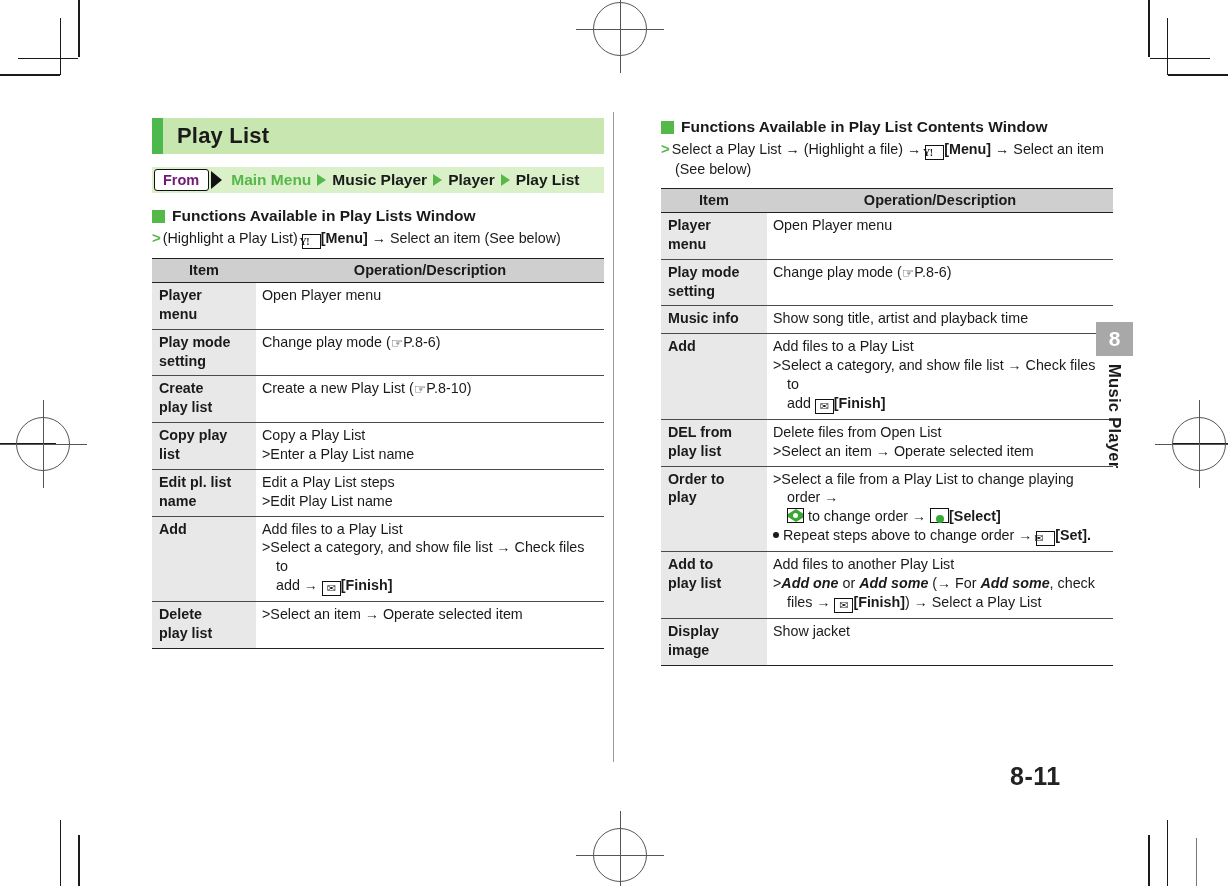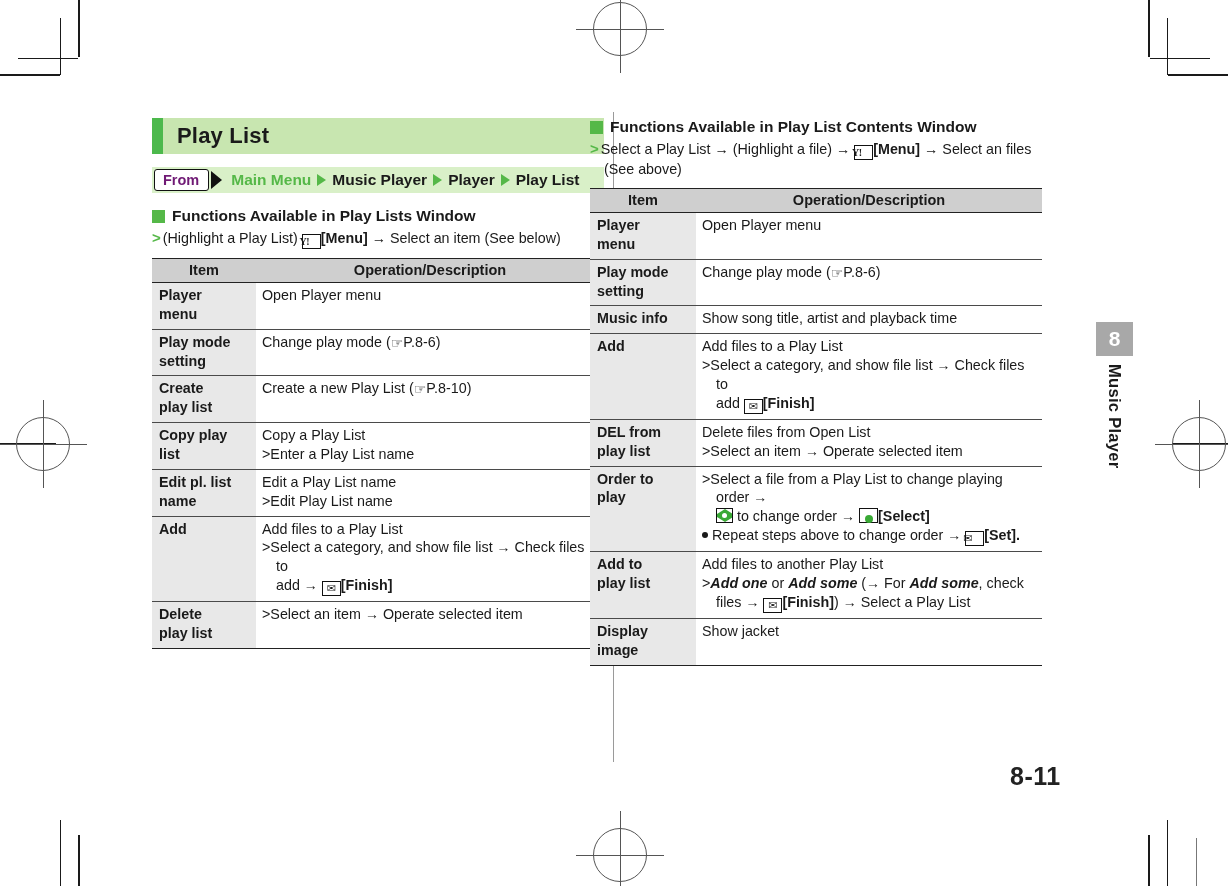--- a/index.html
+++ b/index.html
@@ -35,21 +35,21 @@
 
   
   .page {
     position: absolute;
     left: 0; top: 0;
     width: 1140px; height: 886px;
   }
 
   
   .col-left  { position: absolute; left: 152px; top: 118px; width: 452px; }
-  .col-right { position: absolute; left: 590px; top: 118px; width: 452px; }
+  .col-right { position: absolute; left: 661px; top: 118px; width: 452px; }
 
   .vdivider {
     position: absolute;
     left: 613px; top: 112px;
     width: 1px; height: 650px;
     background: #9a9a9a;
   }
 
   
   .title-bar {
@@ -416,21 +416,21 @@
         <tr>
           <td class="item">Copy play list</td>
           <td>
             <div>Copy a Play List</div>
             <div class="indent-hang"><span class="gt">&gt;</span><span>Enter a Play List name</span></div>
           </td>
         </tr>
         <tr>
           <td class="item">Edit pl. list<br>name</td>
           <td>
-            <div>Edit a Play List name</div>
+            <div>Edit a Play List steps</div>
             <div class="indent-hang"><span class="gt">&gt;</span><span>Edit Play List name</span></div>
           </td>
         </tr>
         <tr>
           <td class="item">Add</td>
           <td>
             <div>Add files to a Play List</div>
             <div class="indent-hang">
               <span class="gt">&gt;</span>Select a category, and show file list <span class="arrow">→</span> Check files to
             </div>
@@ -452,23 +452,23 @@
 
   <div class="col-right">
 
     <div class="subhead" style="margin-top:0;">
       <span class="subhead-sq"></span>
       <span class="subhead-text">Functions Available in Play List Contents Window</span>
     </div>
 
     <div class="steps">
       <div class="indent-hang">
-        <span class="gt">&gt;</span><span>Select a Play List → (Highlight a file) → </span><span class="key key-ymenu">Y!</span><span class="bold">[Menu]</span><span> → Select an files</span>
+        <span class="gt">&gt;</span><span>Select a Play List → (Highlight a file) → </span><span class="key key-ymenu">Y!</span><span class="bold">[Menu]</span><span> → Select an item</span>
       </div>
-      <div class="indent2">(See above)</div>
+      <div class="indent2">(See below)</div>
     </div>
 
     <table class="fn">
       <colgroup>
           <col class="colw-item-r">
           <col>
         </colgroup>
       <thead>
         <tr>
           <th>Item</th>

